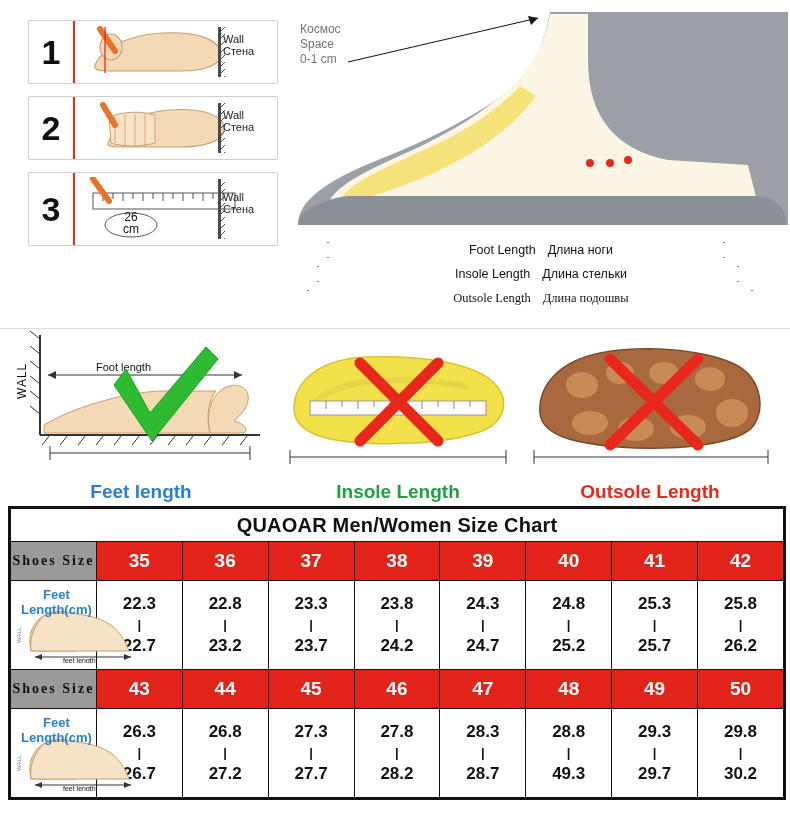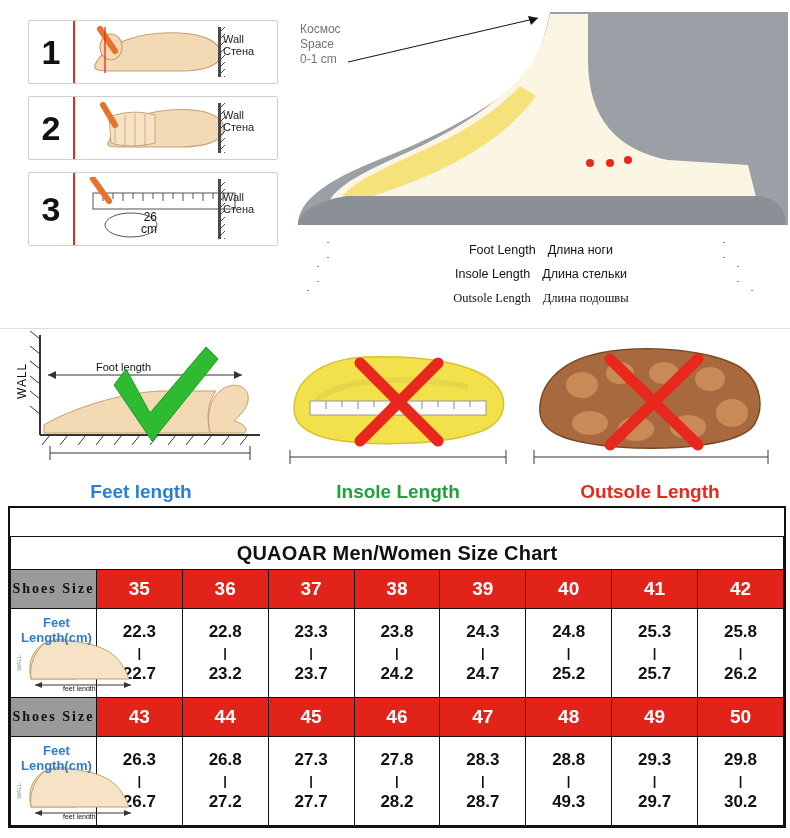--- a/index.html
+++ b/index.html
@@ -60,21 +60,21 @@
   }
   .cap-blue{color:#2a7fd4;}
   .cap-green{color:#22a03f;}
   .cap-red{color:#e8281c;}
 
   
   .chart{
     position:absolute;left:8px;top:506px;width:774px;
     border:2px solid #111;border-collapse:collapse;
   }
-  table.sz{border-collapse:collapse;width:100%;table-layout:fixed;margin-top:28px;}
+  table.sz{border-collapse:collapse;width:100%;table-layout:fixed;}
   table.sz td{border:1px solid #111;padding:0;text-align:center;vertical-align:middle;}
   .title-cell{
     background:#ffffff;font-size:20px;font-weight:bold;color:#111;height:32px;
     letter-spacing:.2px;
   }
   .hdr-label{
     background:#9a9a9a;color:#111;font-size:14px;font-weight:bold;
     letter-spacing:2px;width:160px;height:38px;font-family:"Liberation Serif",serif;
   }
   .hdr-size{
@@ -153,21 +153,21 @@
               <line x1="88" y1="16" x2="88" y2="22"></line>
             <line x1="98" y1="16" x2="98" y2="24"></line>
               <line x1="108" y1="16" x2="108" y2="22"></line>
             <line x1="118" y1="16" x2="118" y2="24"></line>
               <line x1="128" y1="16" x2="128" y2="22"></line>
             <line x1="138" y1="16" x2="138" y2="24"></line>
           </g>
           <line x1="8" y1="2" x2="24" y2="24" stroke="#e8722a" stroke-width="6" stroke-linecap="round"></line>
           <ellipse cx="46" cy="48" rx="26" ry="12" fill="#ffffff" stroke="#555" stroke-width="1"></ellipse>
         </svg>
-        <div style="position:absolute;left:76px;top:38px;width:52px;text-align:right;font-size:12px;color:#111;line-height:12px;">
+        <div style="position:absolute;left:76px;top:38px;width:52px;text-align:center;font-size:12px;color:#111;line-height:12px;">
           <div>26</div>
           <div>cm</div>
         </div>
         <div class="wall-hatch" style="height:60px;"></div>
         <div class="wall-bar" style="height:60px;"></div>
         <div class="wall-label" style="top:18px;">
           <div>Wall</div>
           <div>Стена</div>
         </div>
       </div>

